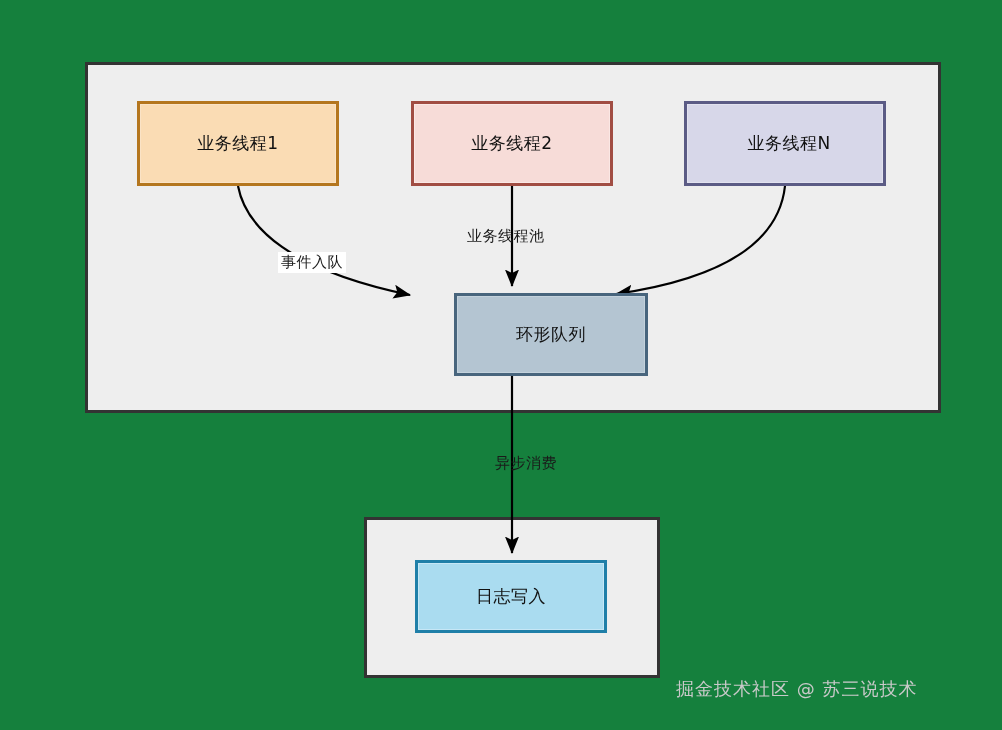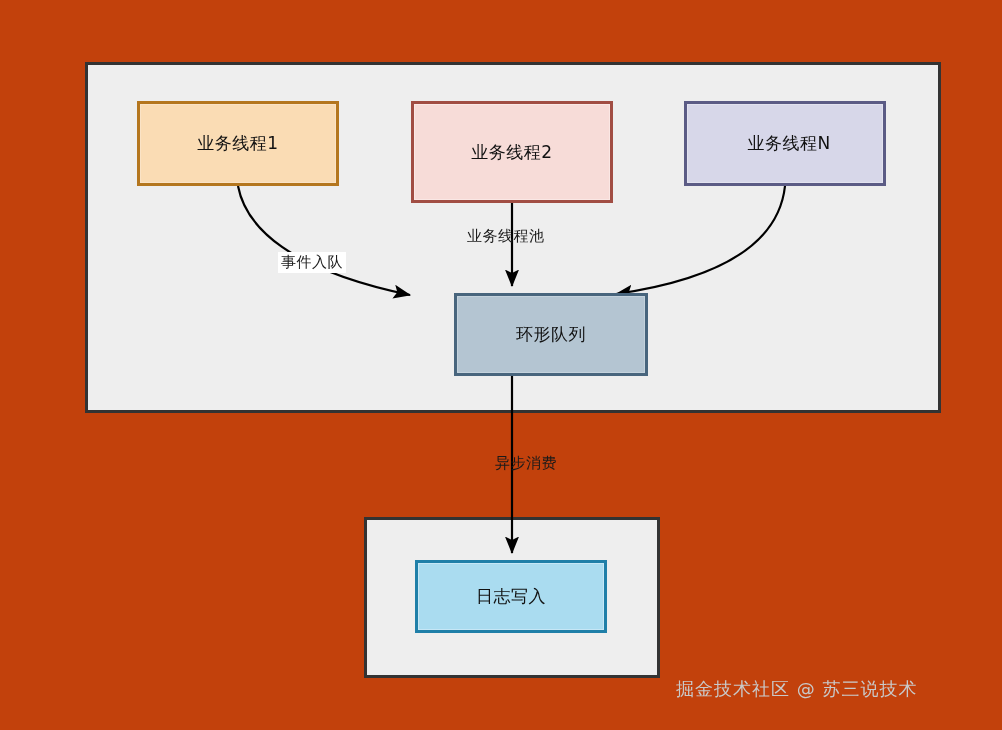--- a/index.html
+++ b/index.html
@@ -10,21 +10,21 @@
   body {
     width: 1002px;
     height: 730px;
     overflow: hidden;
     font-family: "DejaVu Sans", "Liberation Sans", sans-serif;
   }
   #stage {
     position: relative;
     width: 1002px;
     height: 730px;
-    background: #c2410c;
+    background: #15803d;
   }
   .container-box {
     position: absolute;
     background: #eeeeee;
     border: 3px solid #333333;
     box-sizing: border-box;
   }
   #outer-container {
     left: 85px;
     top: 62px;
@@ -55,21 +55,21 @@
     width: 202px;
     height: 85px;
     background: #fadcb4;
     border-color: #b4761e;
     box-shadow: inset 0 0 0 1px #fae3c6;
   }
   #node-thread2 {
     left: 411px;
     top: 101px;
     width: 202px;
-    height: 102px;
+    height: 85px;
     background: #f7dcd8;
     border-color: #a14d43;
     box-shadow: inset 0 0 0 1px #fae8e5;
   }
   #node-threadn {
     left: 684px;
     top: 101px;
     width: 202px;
     height: 85px;
     background: #d7d7e9;

